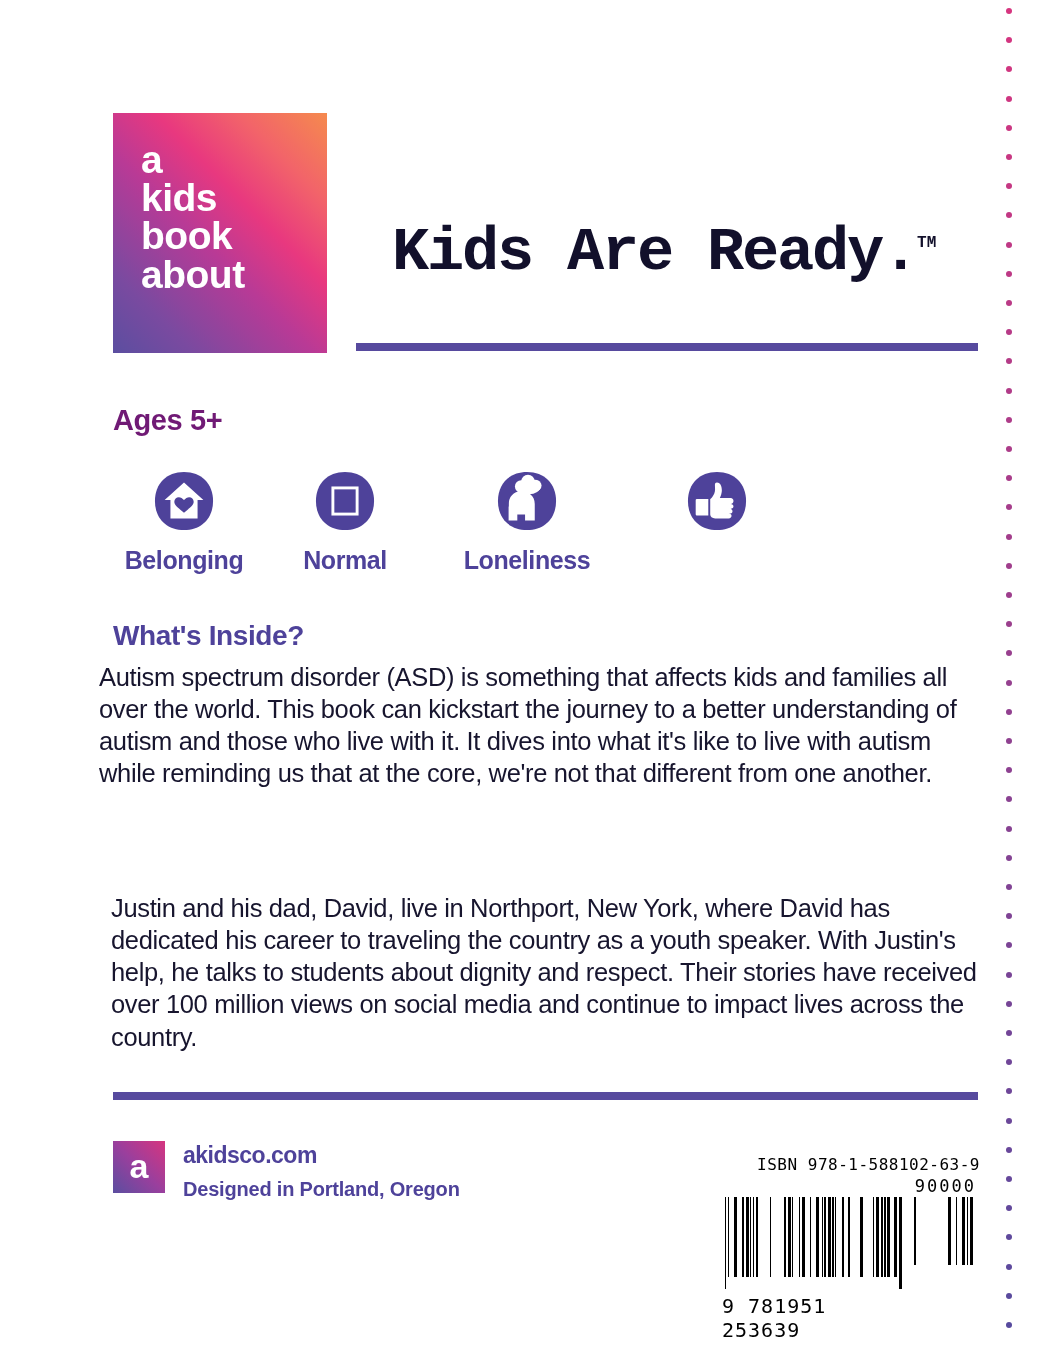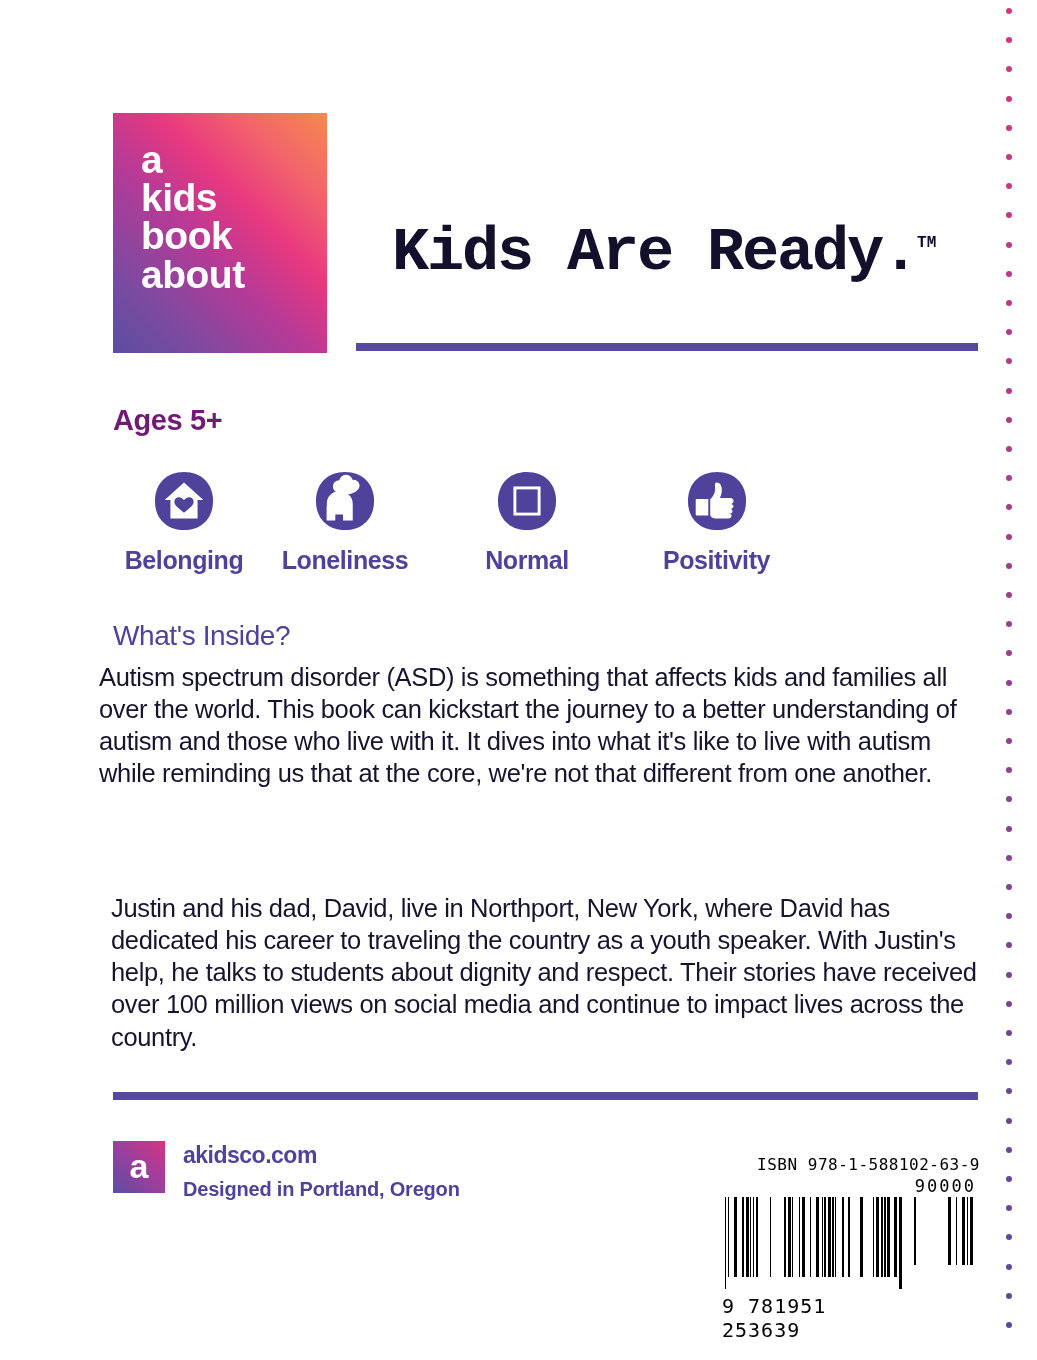--- a/index.html
+++ b/index.html
@@ -129,21 +129,21 @@
     font-size: 25px;
     font-weight: 800;
     color: #4e429a;
     letter-spacing: -0.4px;
   }
 
   
   .section-heading {
     position: absolute;
     font-size: 28px;
-    font-weight: 400;
+    font-weight: 700;
     color: #4e429a;
     letter-spacing: -0.4px;
   }
   .section-body {
     position: absolute;
     font-size: 25.5px;
     font-weight: 500;
     color: #17152e;
     line-height: 1.26;
     letter-spacing: -0.35px;
@@ -318,53 +318,52 @@
         <path d="M32 2 C50 2 62 14 62 32 C62 50 50 62 32 62 C14 62 2 50 2 32 C2 14 14 2 32 2 Z" fill="#4e429a"></path>
         <path d="M32 13 L52 31 L46 31 L46 50 L18 50 L18 31 L12 31 Z" fill="#ffffff"></path>
         <path d="M32 44 C26 39 22 36.5 22 32.8 C22 30.1 24.1 28 26.7 28 C28.6 28 30.4 29 32 31 C33.6 29 35.4 28 37.3 28 C39.9 28 42 30.1 42 32.8 C42 36.5 38 39 32 44 Z" fill="#4e429a"></path>
       </svg>
       <div class="topic-label">Belonging</div>
     </div>
 
     <div class="topic">
       <svg class="topic-icon" viewBox="0 0 64 64">
         <path d="M32 2 C50 2 62 14 62 32 C62 50 50 62 32 62 C14 62 2 50 2 32 C2 14 14 2 32 2 Z" fill="#4e429a"></path>
+        <rect x="18" y="17" width="28" height="30" fill="#ffffff"></rect>
+        <rect x="21" y="20" width="22" height="24" fill="#4e429a"></rect>
+      </svg>
+      <div class="topic-label">Normal</div>
+    </div>
+
+    <div class="topic">
+      <svg class="topic-icon" viewBox="0 0 64 64">
+        <path d="M32 2 C50 2 62 14 62 32 C62 50 50 62 32 62 C14 62 2 50 2 32 C2 14 14 2 32 2 Z" fill="#4e429a"></path>
         <path d="M26 22 C18 22 13 28 13 36 L13 52 L22 52 L22 46 L30 46 L30 52 L40 52 L40 35 C40 27 34 22 26 22 Z" fill="#ffffff"></path>
         <path d="M9 34 L13 30 L13 38 Z" fill="#4e429a"></path>
         <ellipse cx="34" cy="17" rx="12" ry="8" fill="#ffffff"></ellipse>
         <circle cx="26" cy="17" r="6.5" fill="#ffffff"></circle>
         <circle cx="33" cy="12" r="7" fill="#ffffff"></circle>
         <circle cx="41" cy="16" r="6" fill="#ffffff"></circle>
         <circle cx="24" cy="30" r="1.7" fill="#ffffff"></circle>
         <circle cx="30" cy="29" r="1.7" fill="#ffffff"></circle>
         <circle cx="36" cy="30" r="1.7" fill="#ffffff"></circle>
         <circle cx="27" cy="35" r="1.7" fill="#ffffff"></circle>
         <circle cx="33" cy="35" r="1.7" fill="#ffffff"></circle>
         <circle cx="24" cy="40" r="1.7" fill="#ffffff"></circle>
         <circle cx="31" cy="40" r="1.7" fill="#ffffff"></circle>
       </svg>
       <div class="topic-label">Loneliness</div>
     </div>
 
     <div class="topic">
       <svg class="topic-icon" viewBox="0 0 64 64">
         <path d="M32 2 C50 2 62 14 62 32 C62 50 50 62 32 62 C14 62 2 50 2 32 C2 14 14 2 32 2 Z" fill="#4e429a"></path>
-        <rect x="18" y="17" width="28" height="30" fill="#ffffff"></rect>
-        <rect x="21" y="20" width="22" height="24" fill="#4e429a"></rect>
-      </svg>
-      <div class="topic-label">Normal</div>
-    </div>
-
-    <div class="topic">
-      <svg class="topic-icon" viewBox="0 0 64 64">
-        <path d="M32 2 C50 2 62 14 62 32 C62 50 50 62 32 62 C14 62 2 50 2 32 C2 14 14 2 32 2 Z" fill="#4e429a"></path>
         <path d="M11 30 L23 30 L23 47 L11 47 C10 47 10 46 10 45 L10 32 C10 31 10 30 11 30 Z" fill="#ffffff"></path>
         <path d="M25 30 C25 30 30 26 30 20 C30 16 29 13 32 13 C35 13 37 16 37 21 C37 25 35 29 35 29 L46 29 C48 29 49 30.5 49 32 C49 33.5 48 35 46 35 L40 35 L46 35 C48 35 49 36 49 37.5 C49 39 48 40 46 40 L40 40 L45 40 C47 40 48 41 48 42.5 C48 44 47 45 45 45 L40 45 L44 45 C46 45 47 46 47 47.3 C47 48.7 46 50 44 50 L30 50 C27 50 25 48 25 46 Z" fill="#ffffff"></path>
       </svg>
-      <div class="topic-label">Positivity</div>
     </div>
 
   </div>
 
   <div class="section-heading" id="whats-inside-heading">What's Inside?</div>
   <div class="section-body" id="whats-inside-body">Autism spectrum disorder (ASD) is something that affects kids and families all over the world. This book can kickstart the journey to a better understanding of autism and those who live with it. It dives into what it's like to live with autism while reminding us that at the core, we're not that different from one another.</div>
 
   <div class="section-body" id="about-author-body">Justin and his dad, David, live in Northport, New York, where David has dedicated his career to traveling the country as a youth speaker. With Justin's help, he talks to students about dignity and respect. Their stories have received over 100 million views on social media and continue to impact lives across the country.</div>
 
   <div class="rule-bottom"></div>

